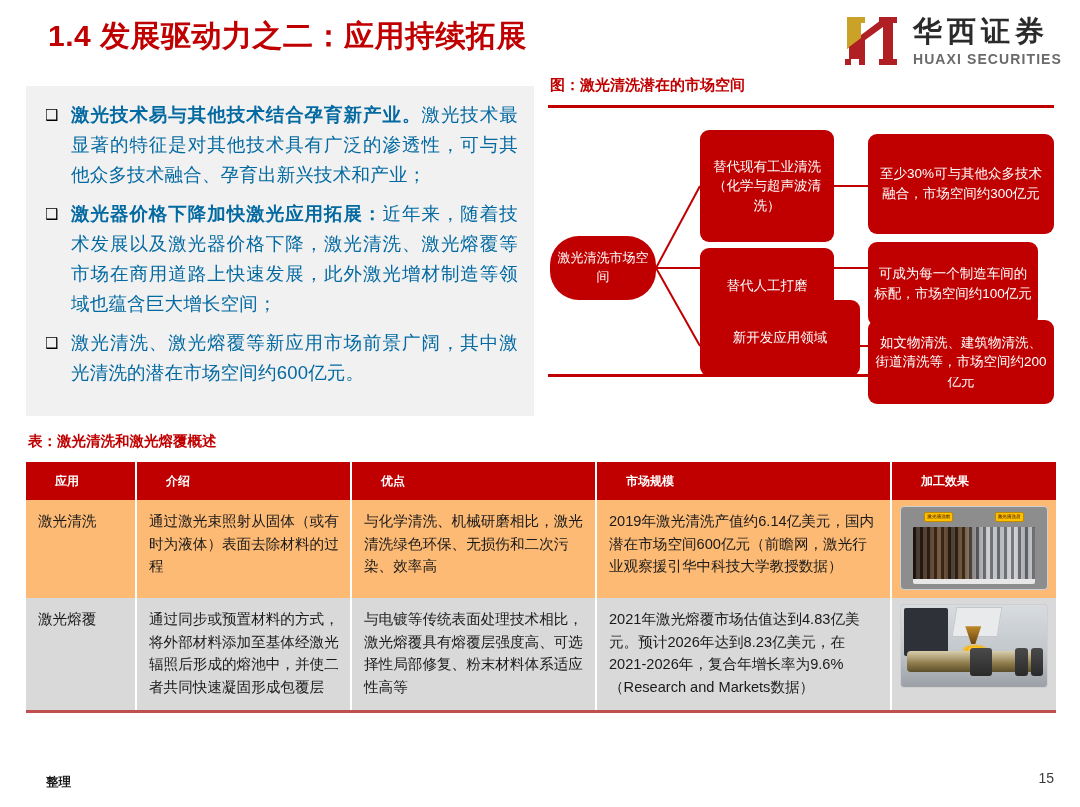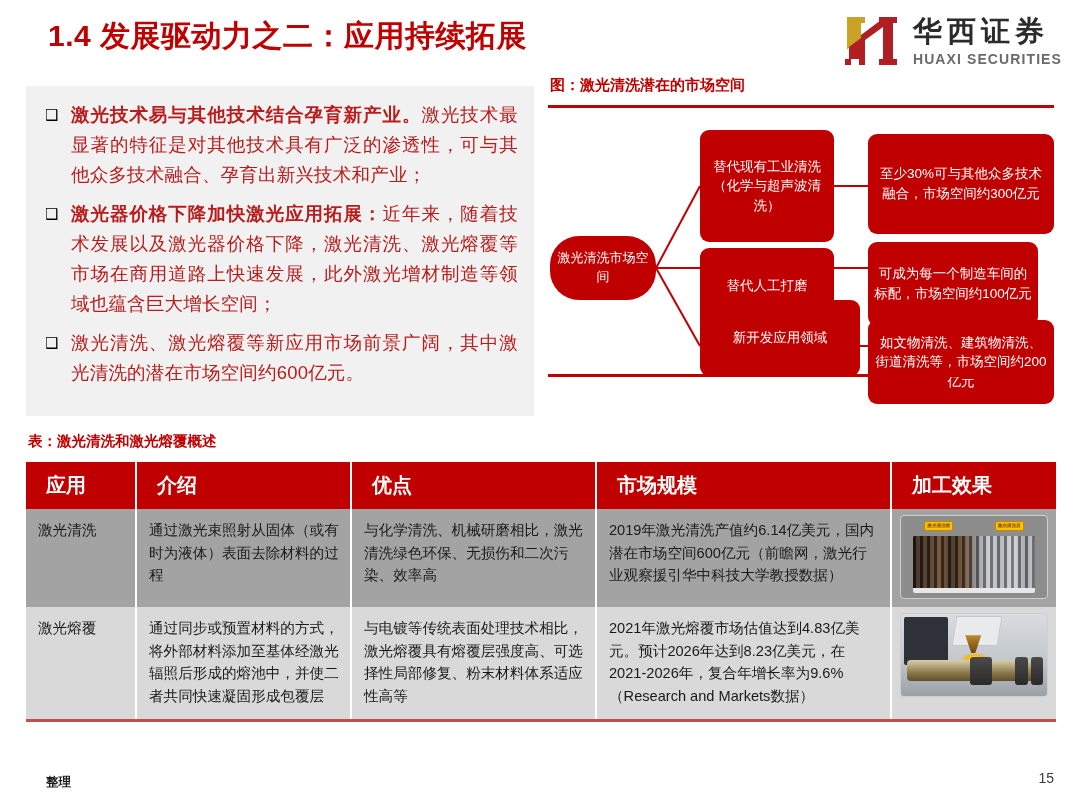--- a/index.html
+++ b/index.html
@@ -25,21 +25,21 @@
   #text-panel{
     position:absolute;left:26px;top:86px;width:508px;height:330px;
     background:#f1f1f1;padding:14px 16px 10px 16px;box-sizing:border-box;
   }
   .bullet-row{display:flex;align-items:flex-start;margin-bottom:9px;}
   .bullet-mark{
     flex:0 0 auto;width:26px;font-size:15px;color:#000;font-weight:bold;
     line-height:30px;text-align:left;padding-left:3px;
   }
   .bullet-text{
-    flex:1 1 auto;font-size:18.5px;line-height:30px;color:#b91c1c;
+    flex:1 1 auto;font-size:18.5px;line-height:30px;color:#0369a1;
     text-align:justify;letter-spacing:0.2px;
   }
   .bullet-text b{font-weight:bold;}
 
   
   #diagram-block{position:absolute;left:548px;top:76px;width:508px;height:316px;}
   #diagram-caption{
     position:absolute;left:2px;top:0;font-size:15px;font-weight:bold;color:#c00000;
     white-space:nowrap;
   }
@@ -54,31 +54,31 @@
   .node.root{font-size:13px;}
   .node.mid{font-size:13.5px;}
   .node.leaf{font-size:13.5px;}
   #connectors{position:absolute;left:0;top:0;width:508px;height:264px;pointer-events:none;}
 
   
   #table-block{position:absolute;left:26px;top:432px;width:1030px;}
   #table-caption{font-size:14.5px;font-weight:bold;color:#c00000;margin:0 0 11px 2px;}
   table.data{border-collapse:collapse;width:1030px;table-layout:fixed;}
   table.data thead th{
-    background:#c00000;color:#ffffff;font-size:20px;font-weight:bold;text-align:left;
-    padding:10px 10px 10px 20px;border-right:2px solid #ffffff;height:38px;
+    background:#c00000;color:#ffffff;font-size:12px;font-weight:bold;text-align:left;
+    padding:10px 10px 10px 29px;border-right:2px solid #ffffff;height:38px;
     box-sizing:border-box;vertical-align:middle;
   }
   table.data thead th:last-child{border-right:none;}
   table.data tbody td{
     font-size:14.6px;color:#1a1a1a;line-height:1.55;vertical-align:top;
     padding:10px 11px 12px 12px;border-right:2px solid #ffffff;box-sizing:border-box;
   }
   table.data tbody td:last-child{border-right:none;}
-  tr.row-a td{background:#a3a3a3;}
+  tr.row-a td{background:#fdba74;}
   tr.row-b td{background:#d9d9d9;}
   td.app-cell{text-align:left;padding-left:14px;}
   #table-bottom-rule{width:1030px;height:3px;background:#c0504d;}
 
   
   .photo-cell{padding:6px 8px 8px 8px !important;}
   .photo{
     width:100%;height:84px;border-radius:4px;position:relative;overflow:hidden;
     border:1px solid #cfcfcf;box-sizing:border-box;
   }

